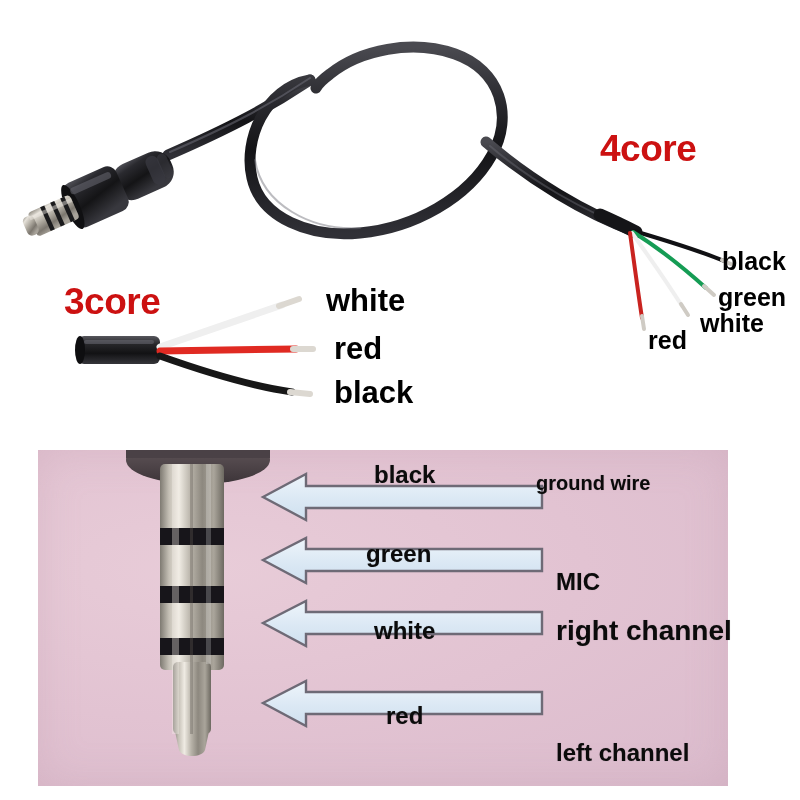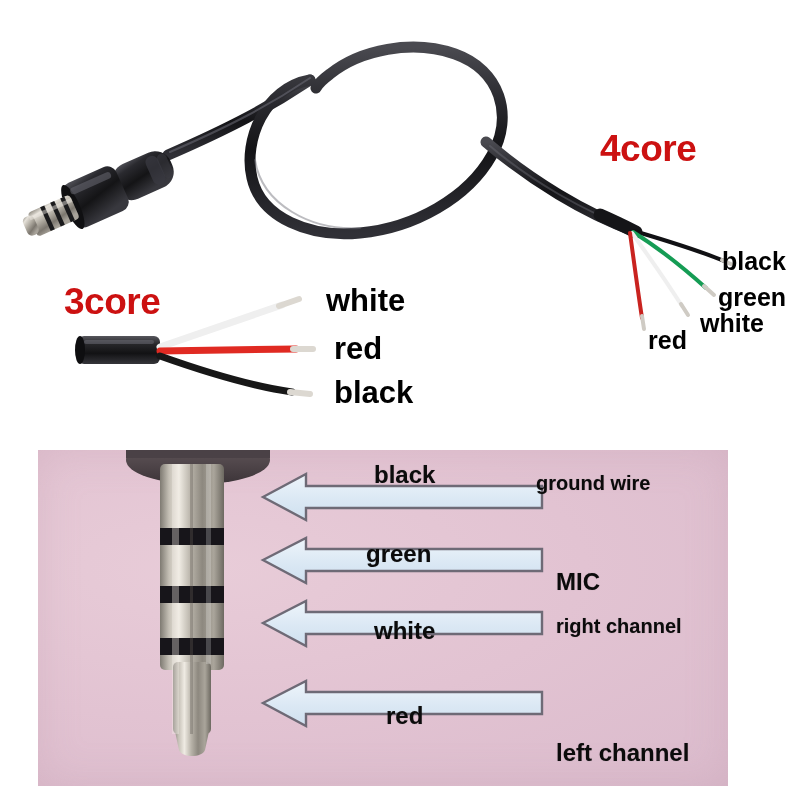--- a/index.html
+++ b/index.html
@@ -80,21 +80,21 @@
     text-shadow: 0 0 1px rgba(0,0,0,0.25);
   }
   
   #p-black { left: 374px; top: 461px; font-size: 24px; }
   #p-green { left: 366px; top: 540px; font-size: 24px; }
   #p-white { left: 374px; top: 617px; font-size: 24px; }
   #p-red   { left: 386px; top: 702px; font-size: 24px; }
   
   #p-ground  { left: 536px; top: 472px; font-size: 20px; }
   #p-mic     { left: 556px; top: 547px; font-size: 24px; margin-top: 21px; }
-  #p-rightch { left: 556px; top: 615px; font-size: 20px; }
+  #p-rightch { left: 556px; top: 615px; font-size: 28px; }
   #p-leftch  { left: 556px; top: 699px; font-size: 24px; margin-top: 40px; }
 </style>
 </head>
 <body>
 
 <div id="stage">
 
   <div id="top-diagram">
 
     <svg id="top-svg" width="800" height="440" viewBox="0 0 800 440">

